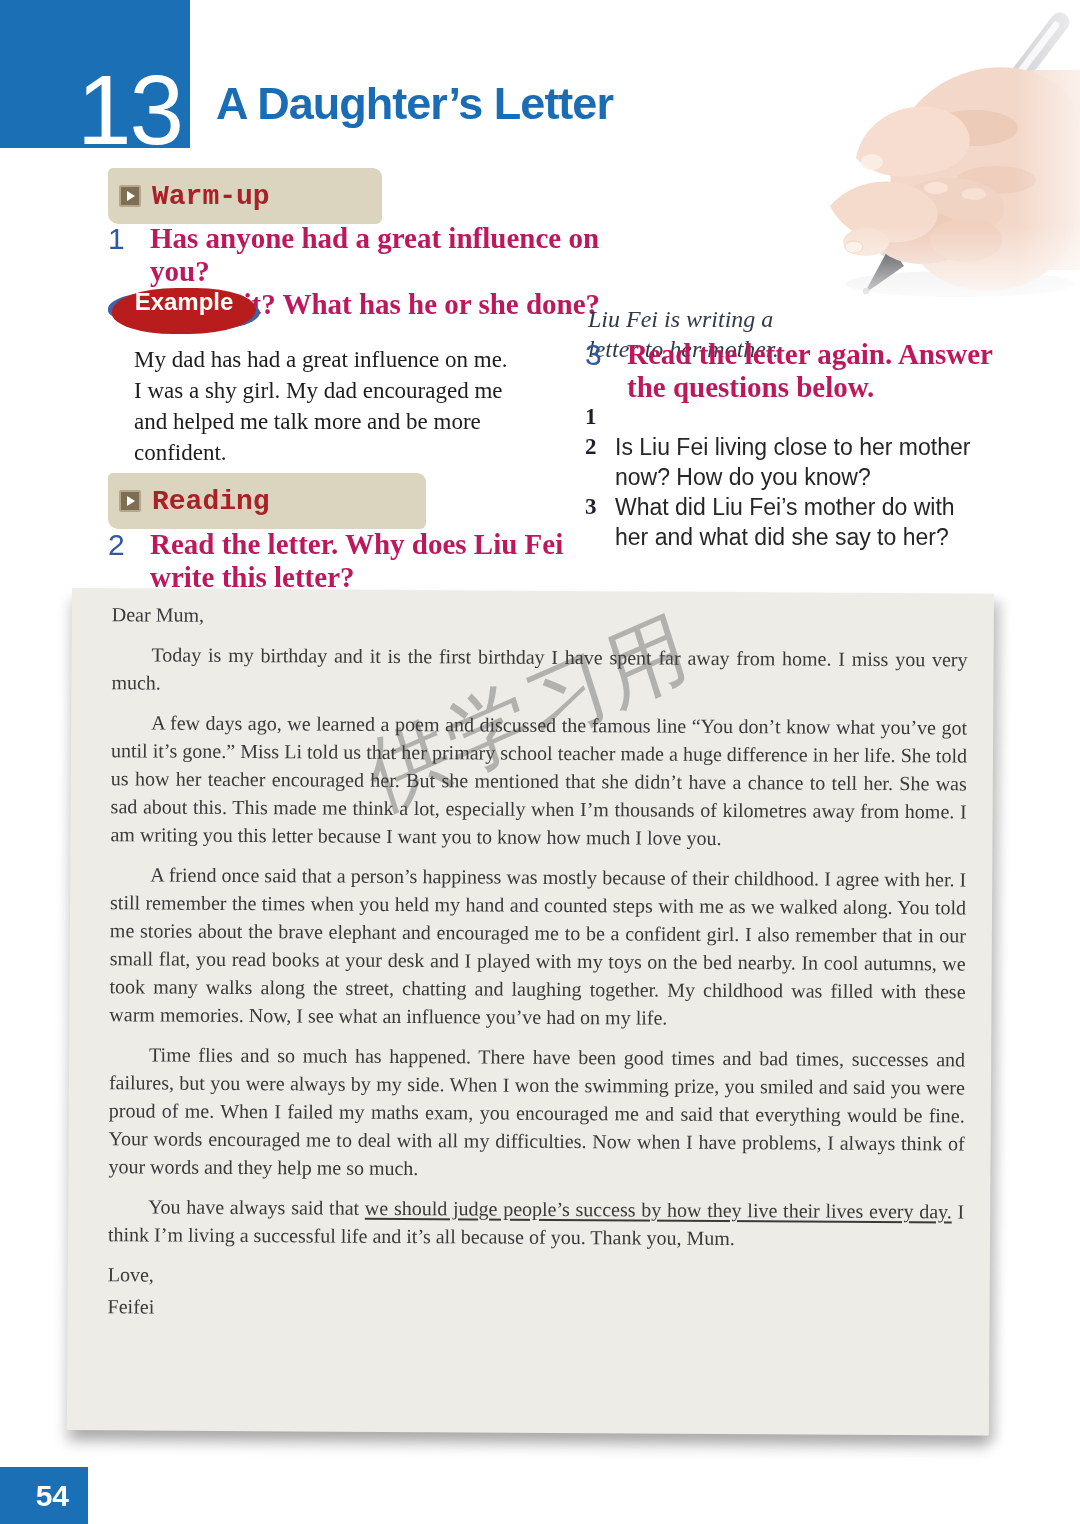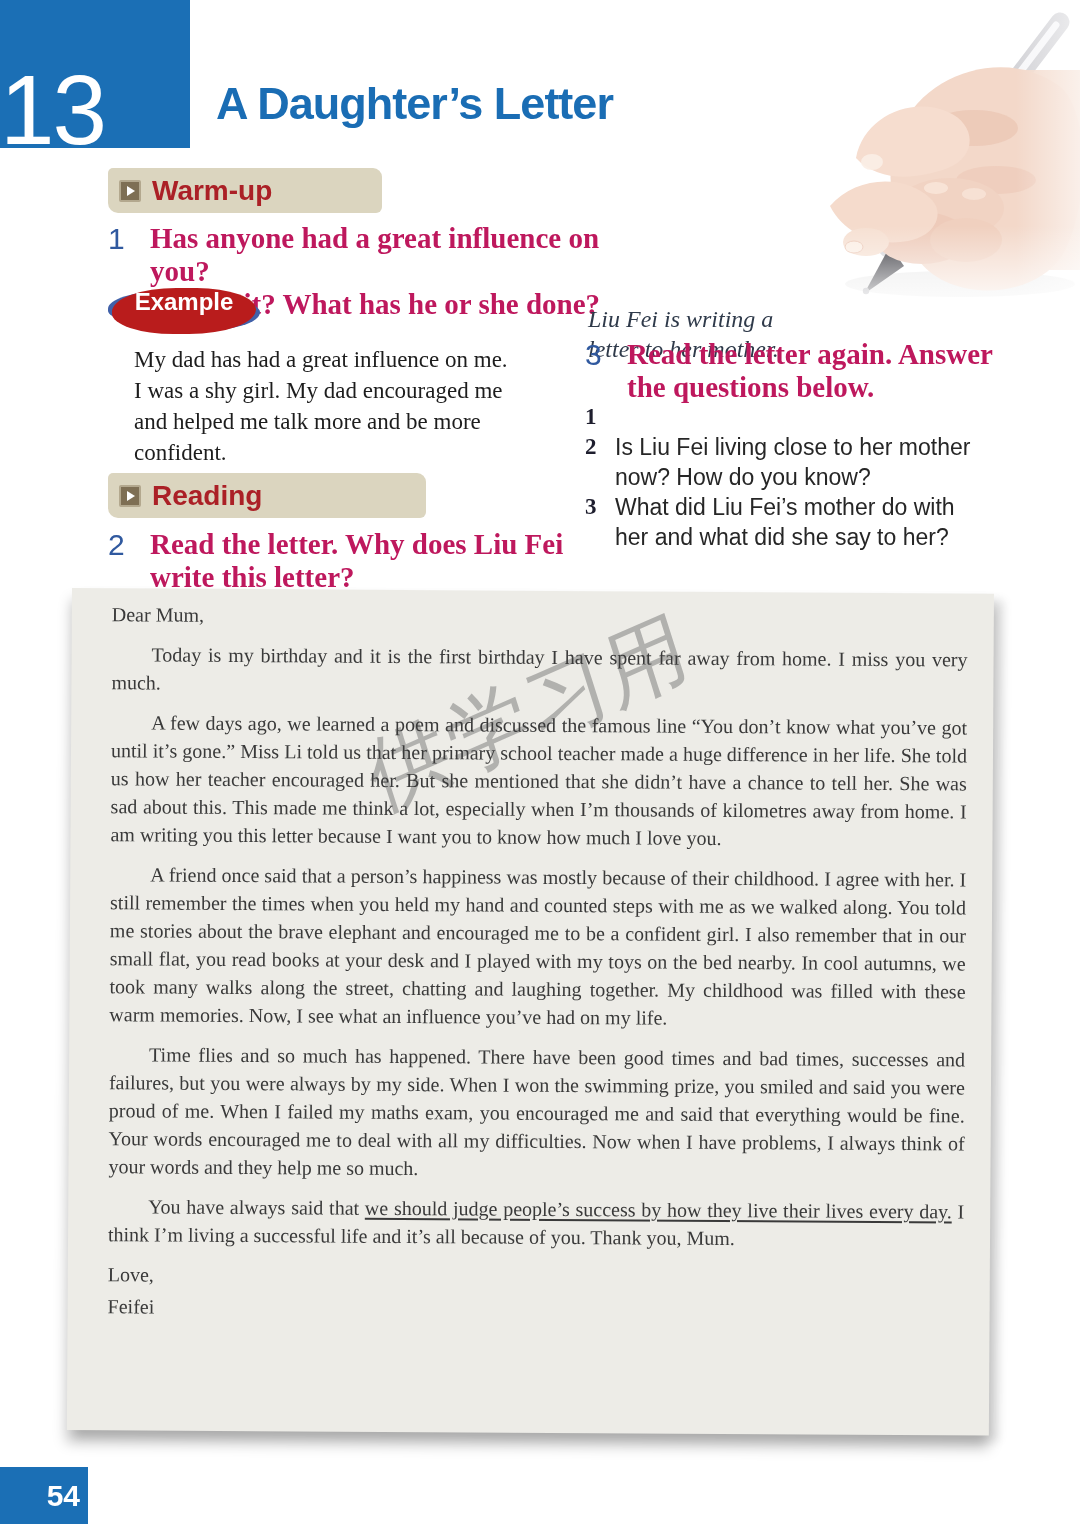--- a/index.html
+++ b/index.html
@@ -5,21 +5,21 @@
   * { margin: 0; padding: 0; box-sizing: border-box; }
   body { background: #ffffff; font-family: "Liberation Sans", sans-serif; }
   .page {
     position: relative; width: 1080px; height: 1524px;
     background: #ffffff; overflow: hidden;
   }
 
   
   .unit-box {
     position: absolute; left: 0; top: 0; width: 190px; height: 148px;
-    background: #1b6fb5; display: flex; align-items: flex-end; justify-content: flex-start;
+    background: #1b6fb5; display: flex; align-items: flex-end; justify-content: flex-end;
     padding: 0 8px 0 0;
   }
   .unit-box .num {
     color: #fff; font-size: 98px; line-height: 0.78; font-weight: 400;
     font-family: "Liberation Sans", sans-serif; letter-spacing: -2px;
   }
   .page-title {
     position: absolute; left: 216px; top: 78px;
     color: #1a6db4; font-size: 45px; font-weight: bold;
     font-family: "Liberation Sans", sans-serif; letter-spacing: -1px;
@@ -29,23 +29,24 @@
   .hand-photo { position: absolute; right: 0; top: 10px; width: 320px; height: 300px; }
   .hand-photo .fade {
     position: absolute; inset: 0;
     background: linear-gradient(to bottom, rgba(255,255,255,0) 72%, rgba(255,255,255,0.95) 100%),
                 linear-gradient(to right, rgba(255,255,255,0) 80%, rgba(255,255,255,0.6) 100%);
     pointer-events: none;
   }
 
   
   .section-bar {
-    position: absolute; height: 45px; background: #dbd5bf;
+    position: absolute; height: 56px; background: #dbd5bf;
     display: flex; align-items: center; gap: 11px; padding-left: 11px;
     border-radius: 5px 9px 6px 10px;
+    font-family: Liberation Mono, monospace;
   }
   .play-icon {
     width: 22px; height: 22px; background: #7e6f54;
     border: 2px solid #b3a88e; border-radius: 2px;
     display: flex; align-items: center; justify-content: center; flex: 0 0 auto;
   }
   .play-icon::after {
     content: ""; display: block;
     border-left: 8px solid #fff; border-top: 5px solid transparent; border-bottom: 5px solid transparent;
     margin-left: 2px;
@@ -108,21 +109,21 @@
   }
   .letter-body .salutation { text-align: left; }
   .letter-body p { text-indent: 40px; margin-top: 12px; }
   .letter-body .u { text-decoration: underline; text-underline-offset: 3px; }
   .letter-body .closing { margin-top: 12px; text-align: left; }
 
   
   .page-num-box {
     position: absolute; left: 0; top: 1467px; width: 88px; height: 57px;
     background: #1b6fb5; display: flex; align-items: center; justify-content: flex-end;
-    padding-right: 8px;
+    padding-right: 19px;
   }
   .page-num-box span { color: #fff; font-size: 30px; font-weight: bold; }
 </style>
 </head>
 <body>
 
 <div class="page">
 
   <div class="unit-box">
     <span class="num">13</span>

